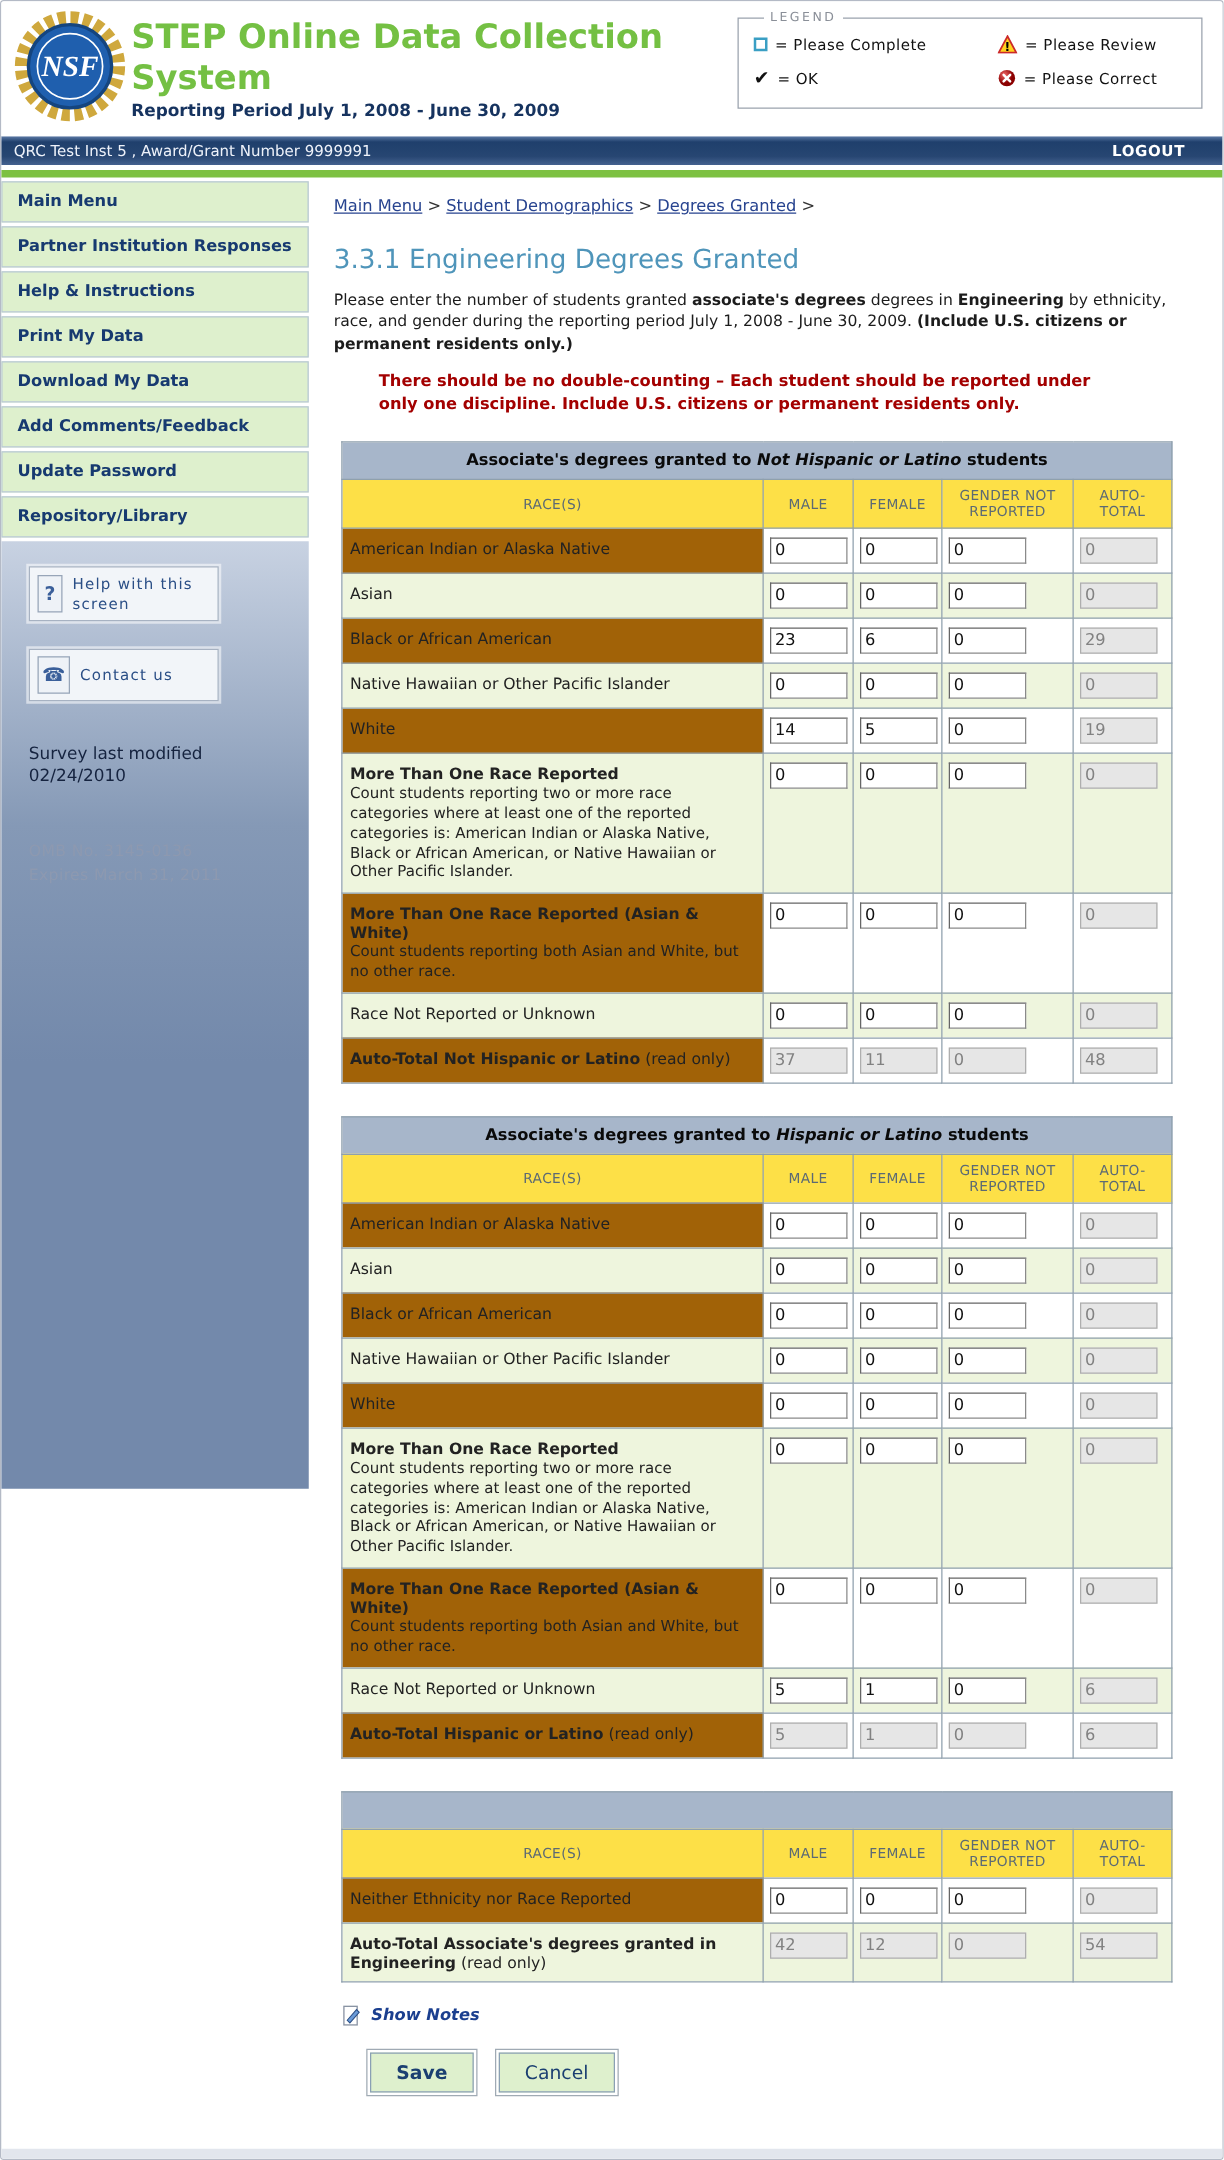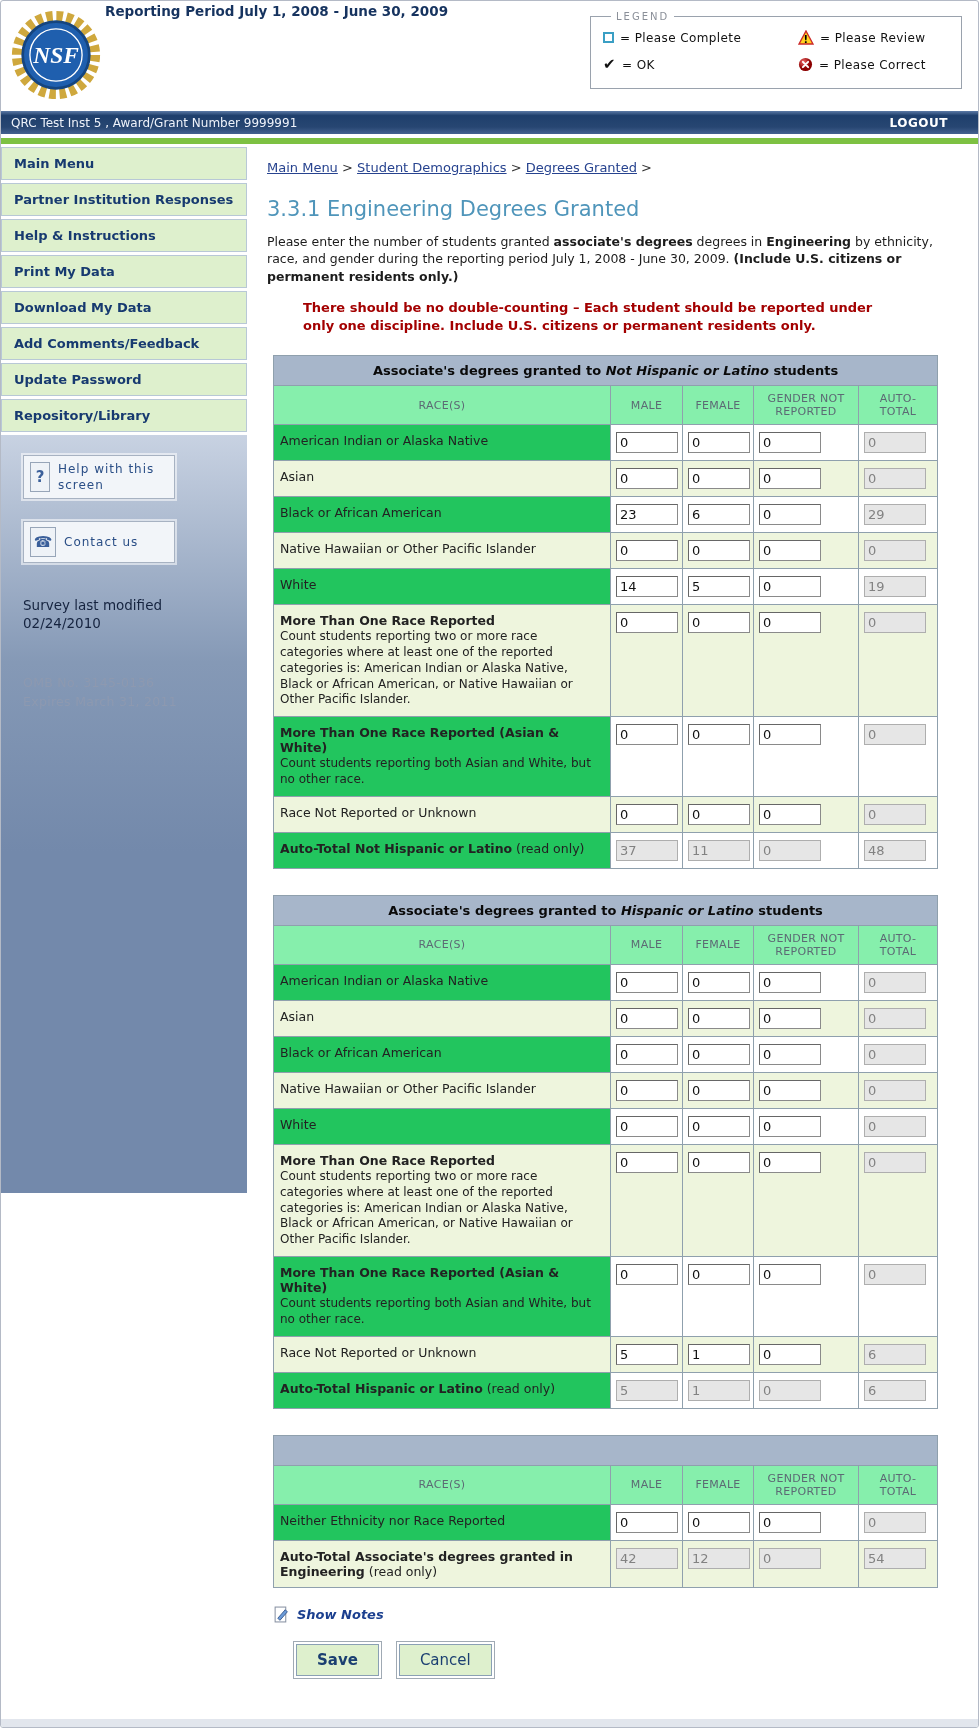--- a/index.html
+++ b/index.html
@@ -50,23 +50,23 @@
   .breadcrumb a { color:#27438f; text-decoration:underline; cursor:pointer; }
   h1.page-title { margin-top:22px; font-size:21px; font-weight:normal; color:#4f95ba; }
   p.intro { margin-top:12px; width:676px; font-size:12.5px; line-height:1.38; color:#1c1c1c; }
   .warning { margin:14px 0 0 36px; width:600px; font-size:13px; font-weight:bold; color:#a30000; line-height:1.4; }
 
   table.dg { border-collapse:collapse; margin:20px 0 0 6px; width:664px; table-layout:fixed; }
   table.dg + table.dg { margin-top:26px; }
   table.dg td, table.dg th { border:1px solid #8fa0ad; }
   td.band { background:#a7b6ca; text-align:center; font-size:13px; font-weight:bold; color:#0a0a0a;
             padding:7px 4px; border-bottom:2px solid #fff; height:30px; }
-  th.colh { background:#86efac; font-size:11px; font-weight:normal; color:#5c6a74; letter-spacing:.3px;
+  th.colh { background:#fde047; font-size:11px; font-weight:normal; color:#5c6a74; letter-spacing:.3px;
             padding:6px 3px; text-align:center; }
-  td.rc { padding:8px 6px; font-size:12.5px; color:#222; vertical-align:top; background:#22c55e; }
+  td.rc { padding:8px 6px; font-size:12.5px; color:#222; vertical-align:top; background:#a16207; }
   td.vc { padding:7px 5px; vertical-align:top; background:#fff; }
   tr.g td { background:#eef5dd; }
   .desc { font-size:12px; line-height:1.32; margin-top:1px; font-weight:normal; }
   input.num { width:62px; height:21px; font-family:"DejaVu Sans",sans-serif; font-size:13px; padding:1px 3px;
               border:1px solid #8a8a8a; border-top-color:#666; border-left-color:#666; background:#fff; color:#111; }
   input.num.ro { background:#e6e6e6; border:1px solid #aeaeae; color:#828282; }
   col.c-race { width:337px; } col.c-male { width:72px; } col.c-fem { width:71px; }
   col.c-gnr { width:105px; } col.c-auto { width:79px; }
 
   .shownotes { display:flex; align-items:center; gap:7px; margin:18px 0 0 6px; }
@@ -83,20 +83,21 @@
 <div class="page">
 
   <div class="header">
     <svg class="logo" width="90" height="90" viewBox="0 0 100 100">
       <circle cx="50" cy="50" r="42" fill="none" stroke="#cfa83d" stroke-width="14" stroke-dasharray="7 4"></circle>
       <circle cx="50" cy="50" r="37" fill="#1f5fae"></circle>
       <circle cx="50" cy="50" r="37" fill="none" stroke="#15457f" stroke-width="3"></circle>
       <circle cx="50" cy="50" r="29" fill="none" stroke="#ffffff" stroke-width="1.5"></circle>
       <text x="50" y="59" text-anchor="middle" font-family="Liberation Serif, serif" font-style="italic" font-weight="bold" font-size="26" fill="#ffffff">NSF</text>
     </svg>
+    <div class="titles">STEP Online Data Collection System</div>
     <div class="reporting">Reporting Period July 1, 2008 - June 30, 2009</div>
 
     <fieldset class="legend">
       <legend>LEGEND</legend>
       <div class="legend-grid">
         <div class="legend-item">
           <span class="ic-complete"></span>
           <span>= Please Complete</span>
         </div>
         <div class="legend-item">

